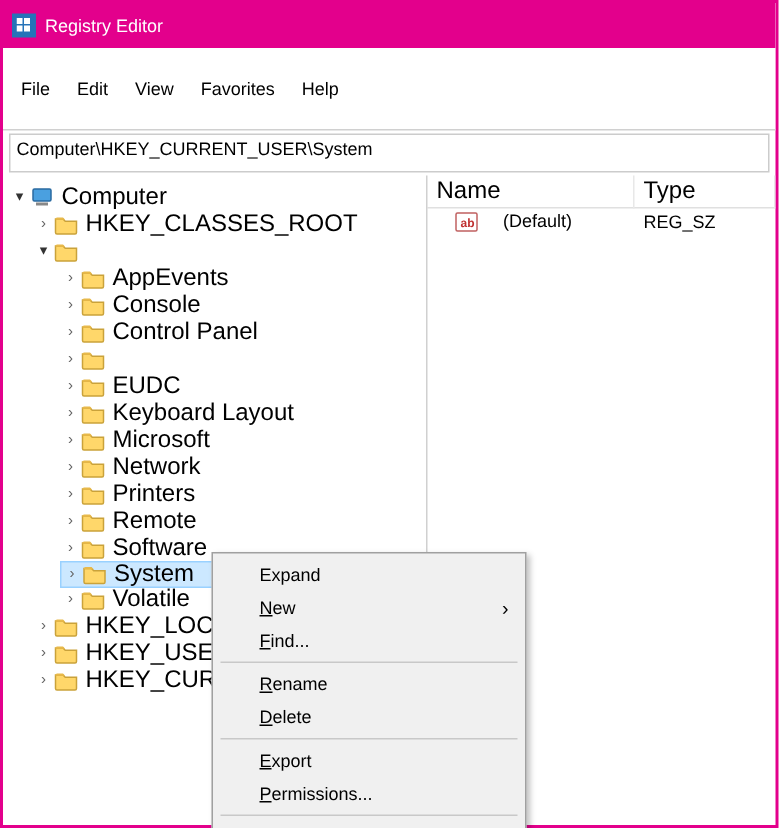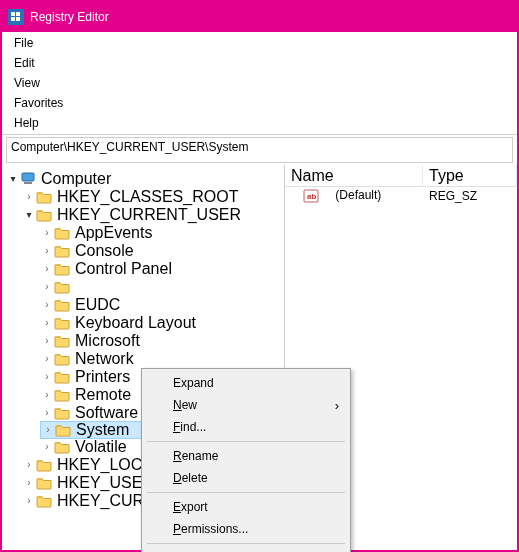--- a/index.html
+++ b/index.html
@@ -24,25 +24,24 @@
 .titlebar .icon-box {
   width: 16px; height: 16px;
   background: #2673b8;
   margin-right: 6px;
   display: flex; align-items: center; justify-content: center;
 }
 .titlebar .icon-box svg { width: 10px; height: 10px; }
 .menubar {
   display: flex;
   gap: 2px;
-  padding: 2px 4px;
+  padding: 18px 4px;
   border-bottom: 1px solid #d0d0d0;
   background: #fff;
   font-size: 12px;
-  flex-direction: column;
 }
 .menubar span { padding: 2px 8px; cursor: default; }
 .addressbar {
   border: 1px solid #ccc;
   margin: 2px 4px;
   padding: 2px 4px;
   font-size: 12px;
   height: 26px;
   background: #fff;
 }
@@ -199,21 +198,20 @@
                 <span class="label">HKEY_CLASSES_ROOT</span>
               </div>
             </li>
             <li>
               <div class="node">
                 <span class="arrow open">▾</span>
                 <svg class="folder-icon" viewBox="0 0 16 14">
                   <path d="M1 3 h5 l1.5 1.5 H15 V12 a1 1 0 0 1 -1 1 H2 a1 1 0 0 1 -1 -1 Z" fill="#ffd76a" stroke="#caa23a"></path>
                   <path d="M1 3 a1 1 0 0 1 1 -1 h4 l1.5 1.5 H1 Z" fill="#e8b94a"></path>
                 </svg>
-                <span class="label">HKEY_CURRENT_USER</span>
               </div>
               <ul style="padding-left: 18px;">
                 <li>
                   <div class="node">
                     <span class="arrow">›</span>
                     <svg class="folder-icon" viewBox="0 0 16 14">
                       <path d="M1 3 h5 l1.5 1.5 H15 V12 a1 1 0 0 1 -1 1 H2 a1 1 0 0 1 -1 -1 Z" fill="#ffd76a" stroke="#caa23a"></path>
                       <path d="M1 3 a1 1 0 0 1 1 -1 h4 l1.5 1.5 H1 Z" fill="#e8b94a"></path>
                     </svg>
                     <span class="label">AppEvents</span>

